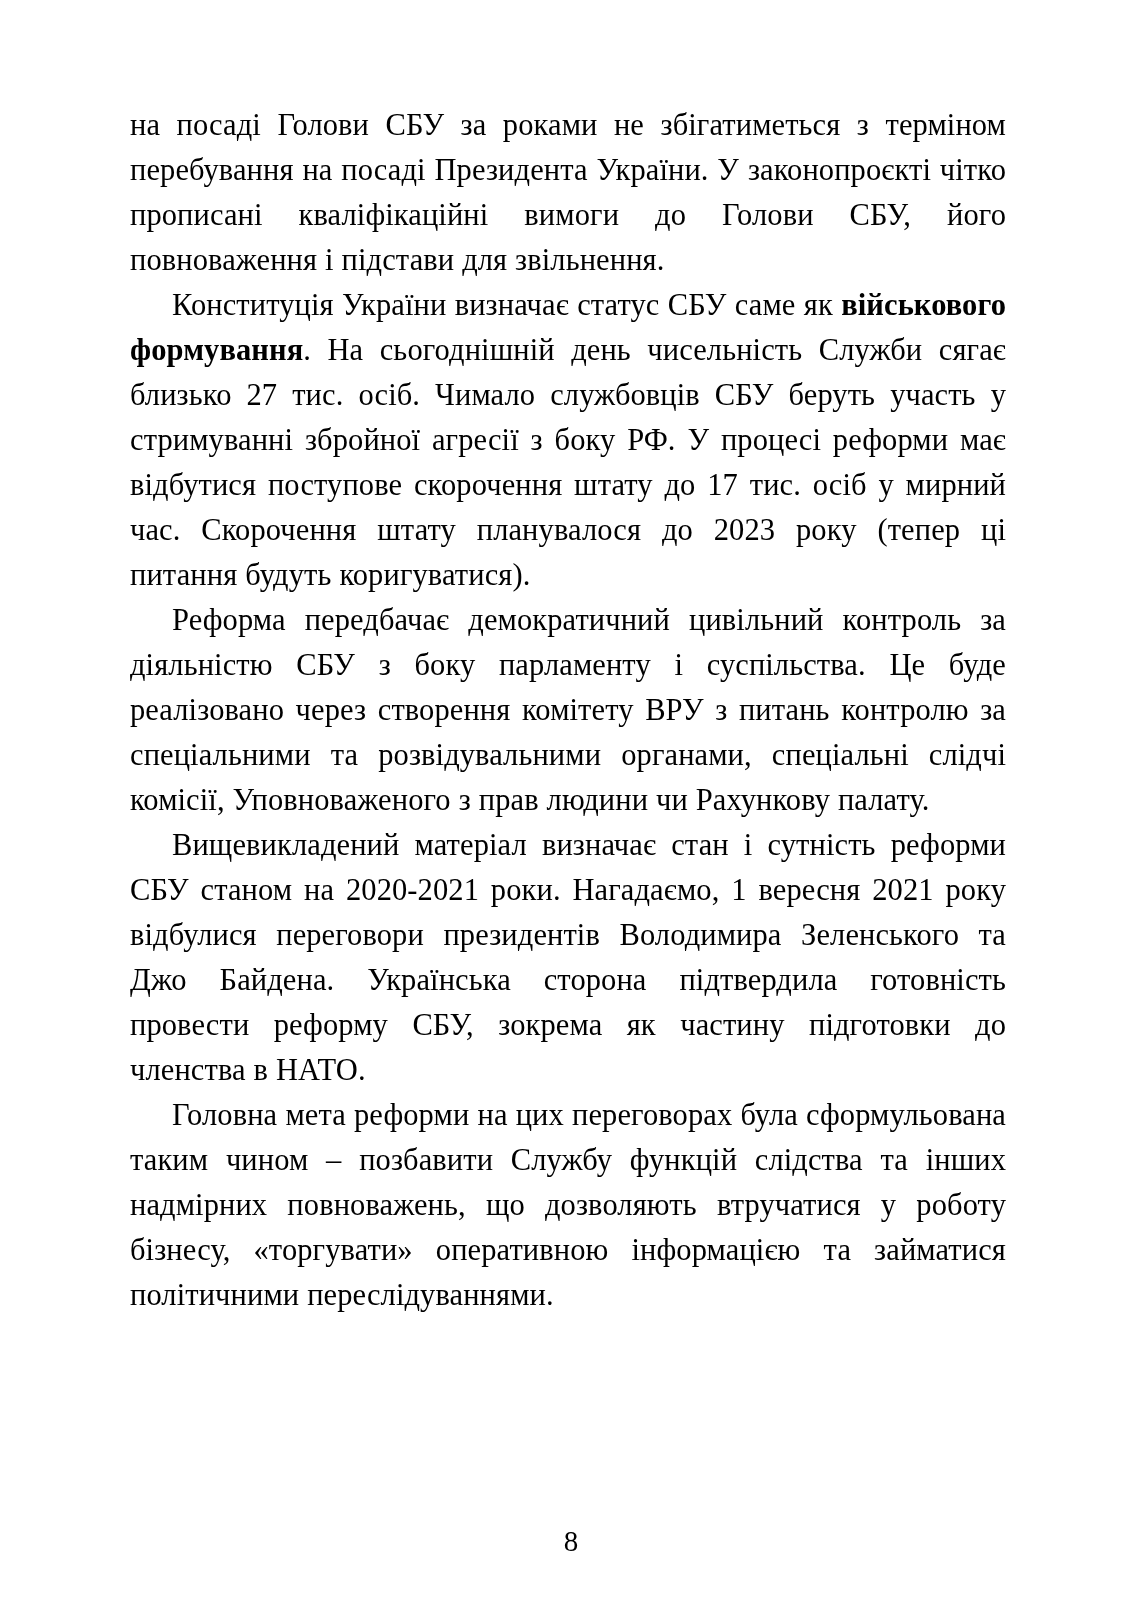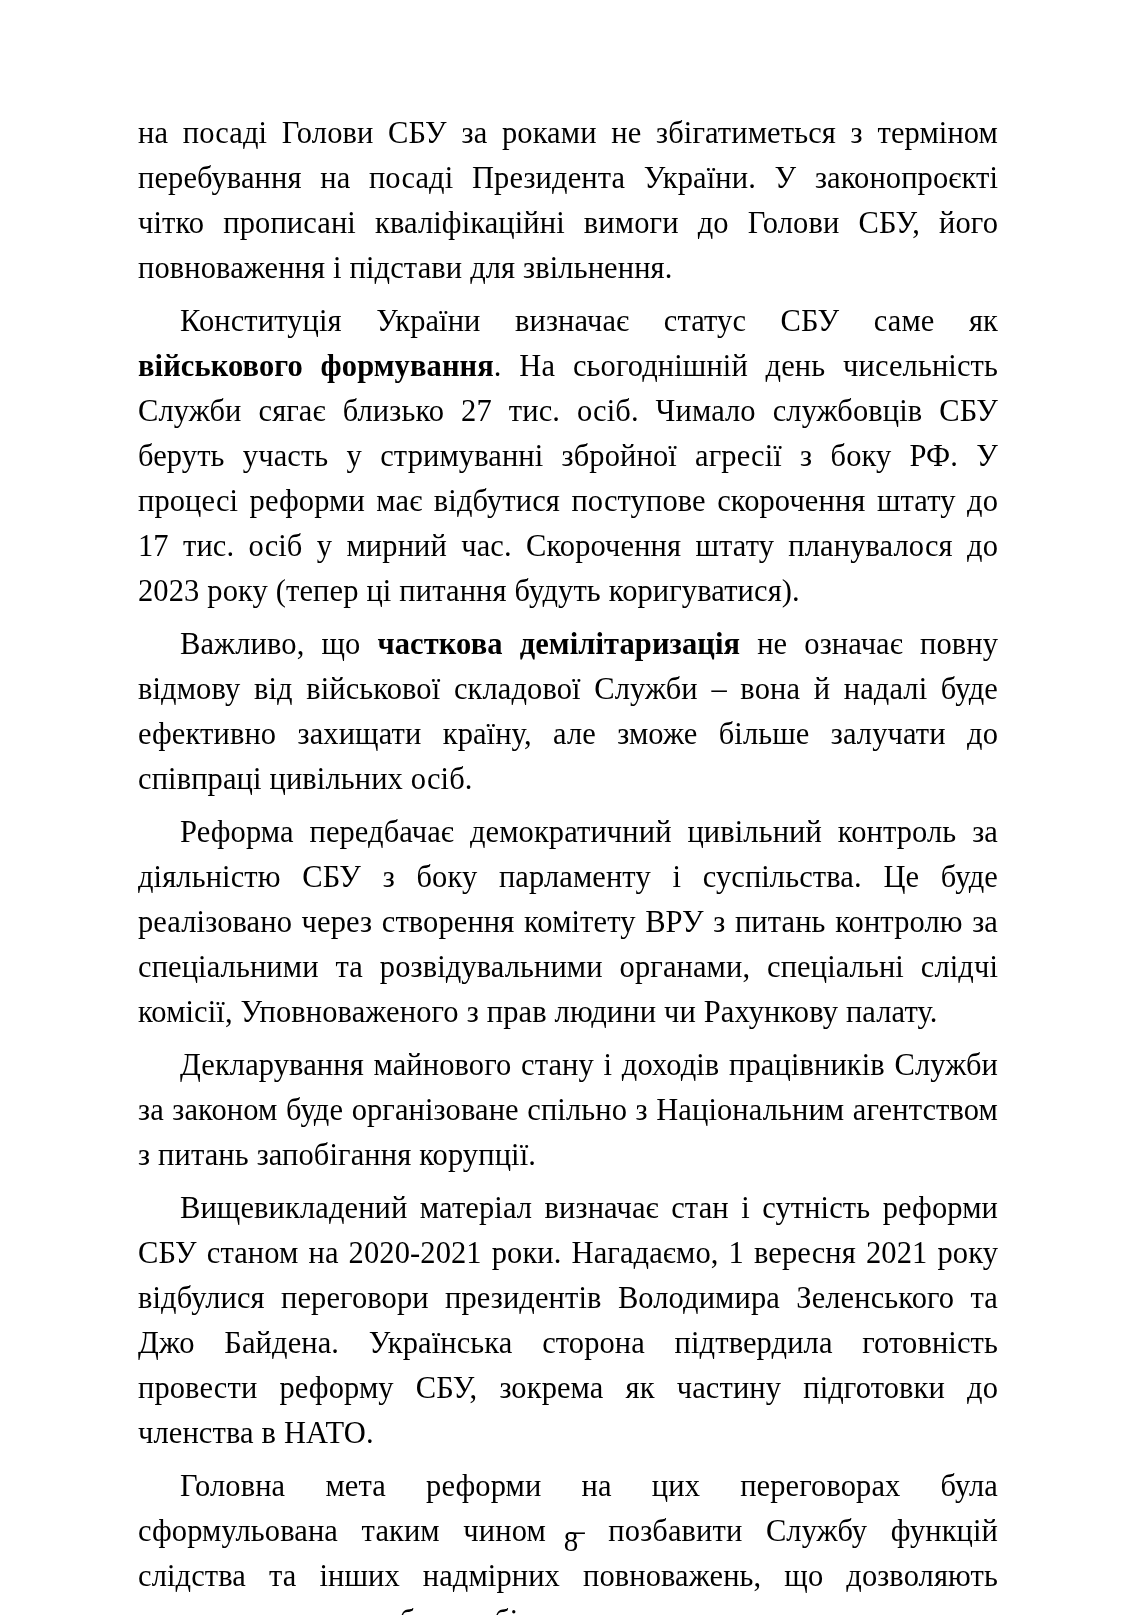--- a/index.html
+++ b/index.html
@@ -20,21 +20,21 @@
     box-sizing: border-box;
     overflow: hidden;
   }
   .text-column {
     position: absolute;
     left: 130px;
     top: 103px;
     width: 876px;
   }
   .para {
-    margin: 8px;
+    margin: 0;
     text-align: justify;
     text-justify: inter-word;
     font-size: 30.5px;
     line-height: 45px;
     text-indent: 42px;
     letter-spacing: 0.1px;
     word-spacing: 0.2px;
     hyphens: manual;
   }
   .para.no-indent {
@@ -58,26 +58,24 @@
 <body>
 
 <div class="page">
 
   <div class="text-column">
 
     <p class="para no-indent">на посаді Голови СБУ за роками не збігатиметься з терміном перебування на посаді Президента України. У законопроєкті чітко прописані кваліфікаційні вимоги до Голови СБУ, його повноваження і підстави для звільнення.</p>
 
     <p class="para"><span>Конституція України визначає статус СБУ саме як </span><b>військового формування</b><span>. На сьогоднішній день чисельність Служби сягає близько 27 тис. осіб. Чимало службовців СБУ беруть участь у стримуванні збройної агресії з боку РФ. У процесі реформи має відбутися поступове скорочення штату до 17 тис. осіб у мирний час. Скорочення штату планувалося до 2023 року (тепер ці питання будуть коригуватися).</span></p>
 
-    <p class="para"><span>Важливо, що </span><b>часткова демілітаризація</b><span> не означає повну відмову від військової складової Служби – вона й надалі буде ефективно захищати країну, але зможе більше залучати до співпраці цивільних осіб.</span></p>
 
 
     <p class="para">Реформа передбачає демократичний цивільний контроль за діяльністю СБУ з боку парламенту і суспільства. Це буде реалізовано через створення комітету ВРУ з питань контролю за спеціальними та розвідувальними органами, спеціальні слідчі комісії, Уповноваженого з прав людини чи Рахункову палату.</p>
 
-    <p class="para">Декларування майнового стану і доходів працівників Служби за законом буде організоване спільно з Національним агентством з питань запобігання корупції.</p>
 
     <p class="para">Вищевикладений матеріал визначає стан і сутність реформи СБУ станом на 2020-2021 роки. Нагадаємо, 1 вересня 2021 року відбулися переговори президентів Володимира Зеленського та Джо Байдена. Українська сторона підтвердила готовність провести реформу СБУ, зокрема як частину підготовки до членства в НАТО.</p>
 
     <p class="para">Головна мета реформи на цих переговорах була сформульована таким чином – позбавити Службу функцій слідства та інших надмірних повноважень, що дозволяють втручатися у роботу бізнесу, «торгувати» оперативною інформацією та займатися політичними переслідуваннями.</p>
 
   </div>
 
   <div class="page-number">8</div>
 
 </div>

